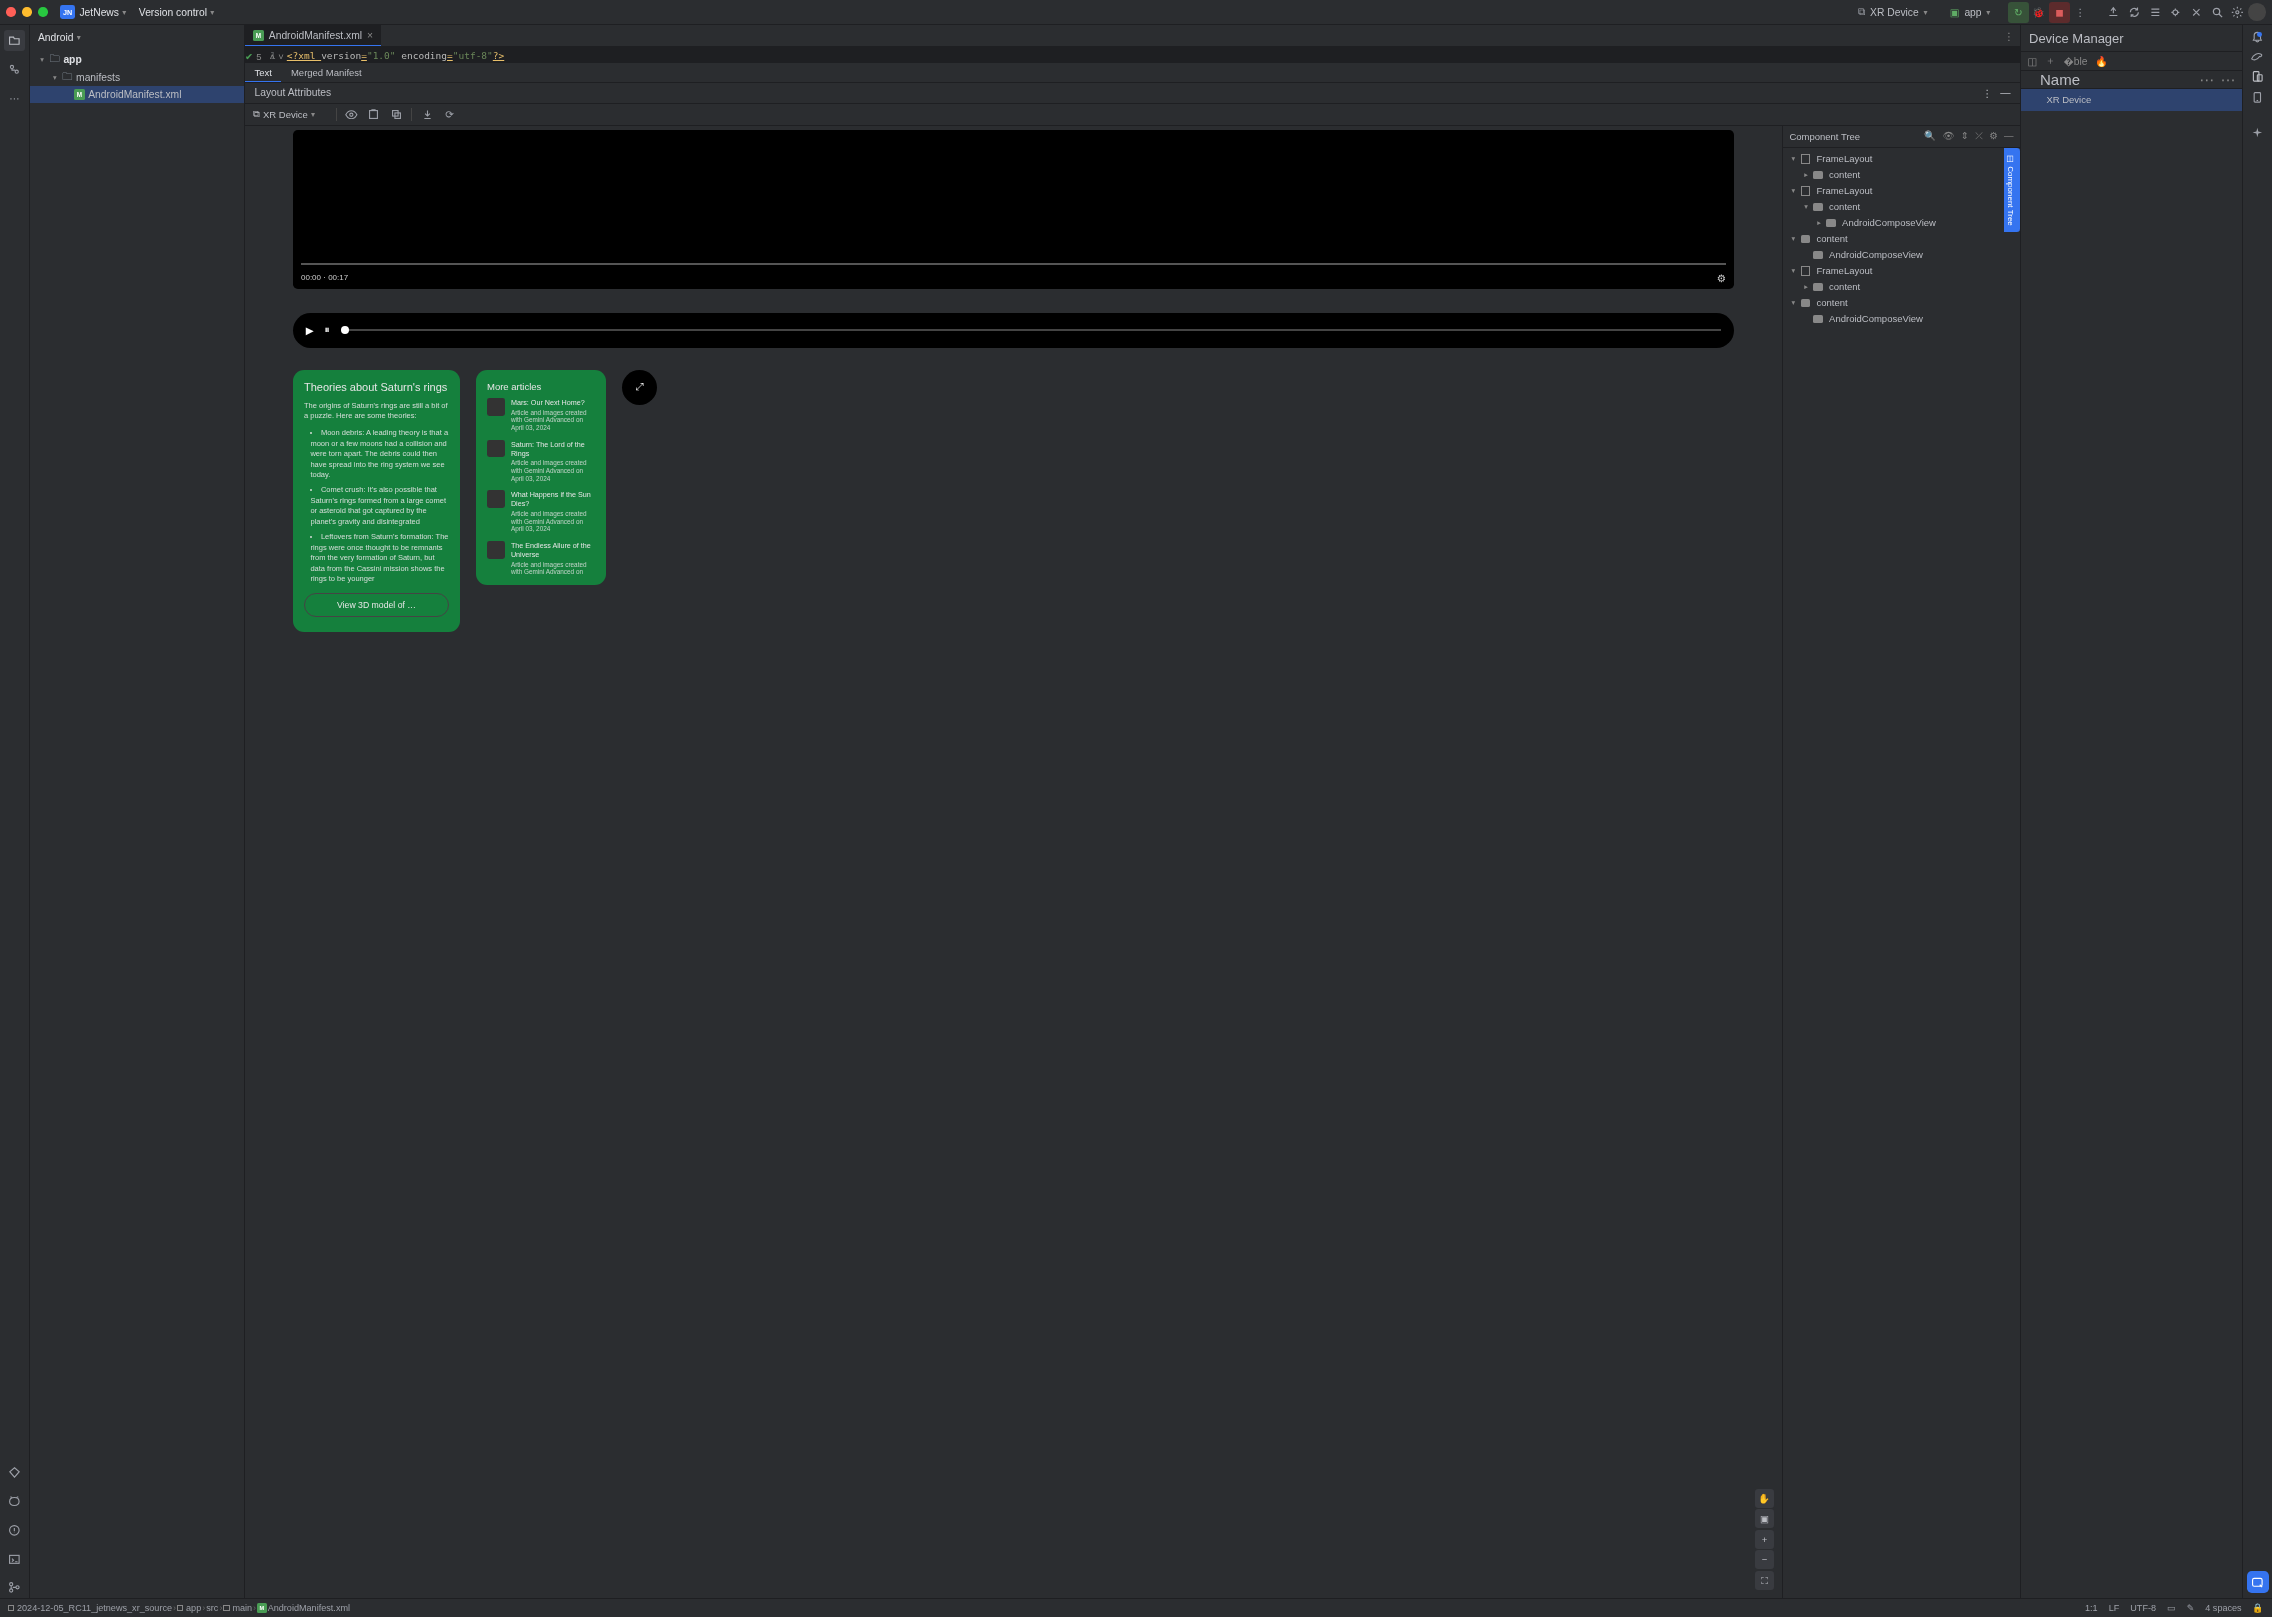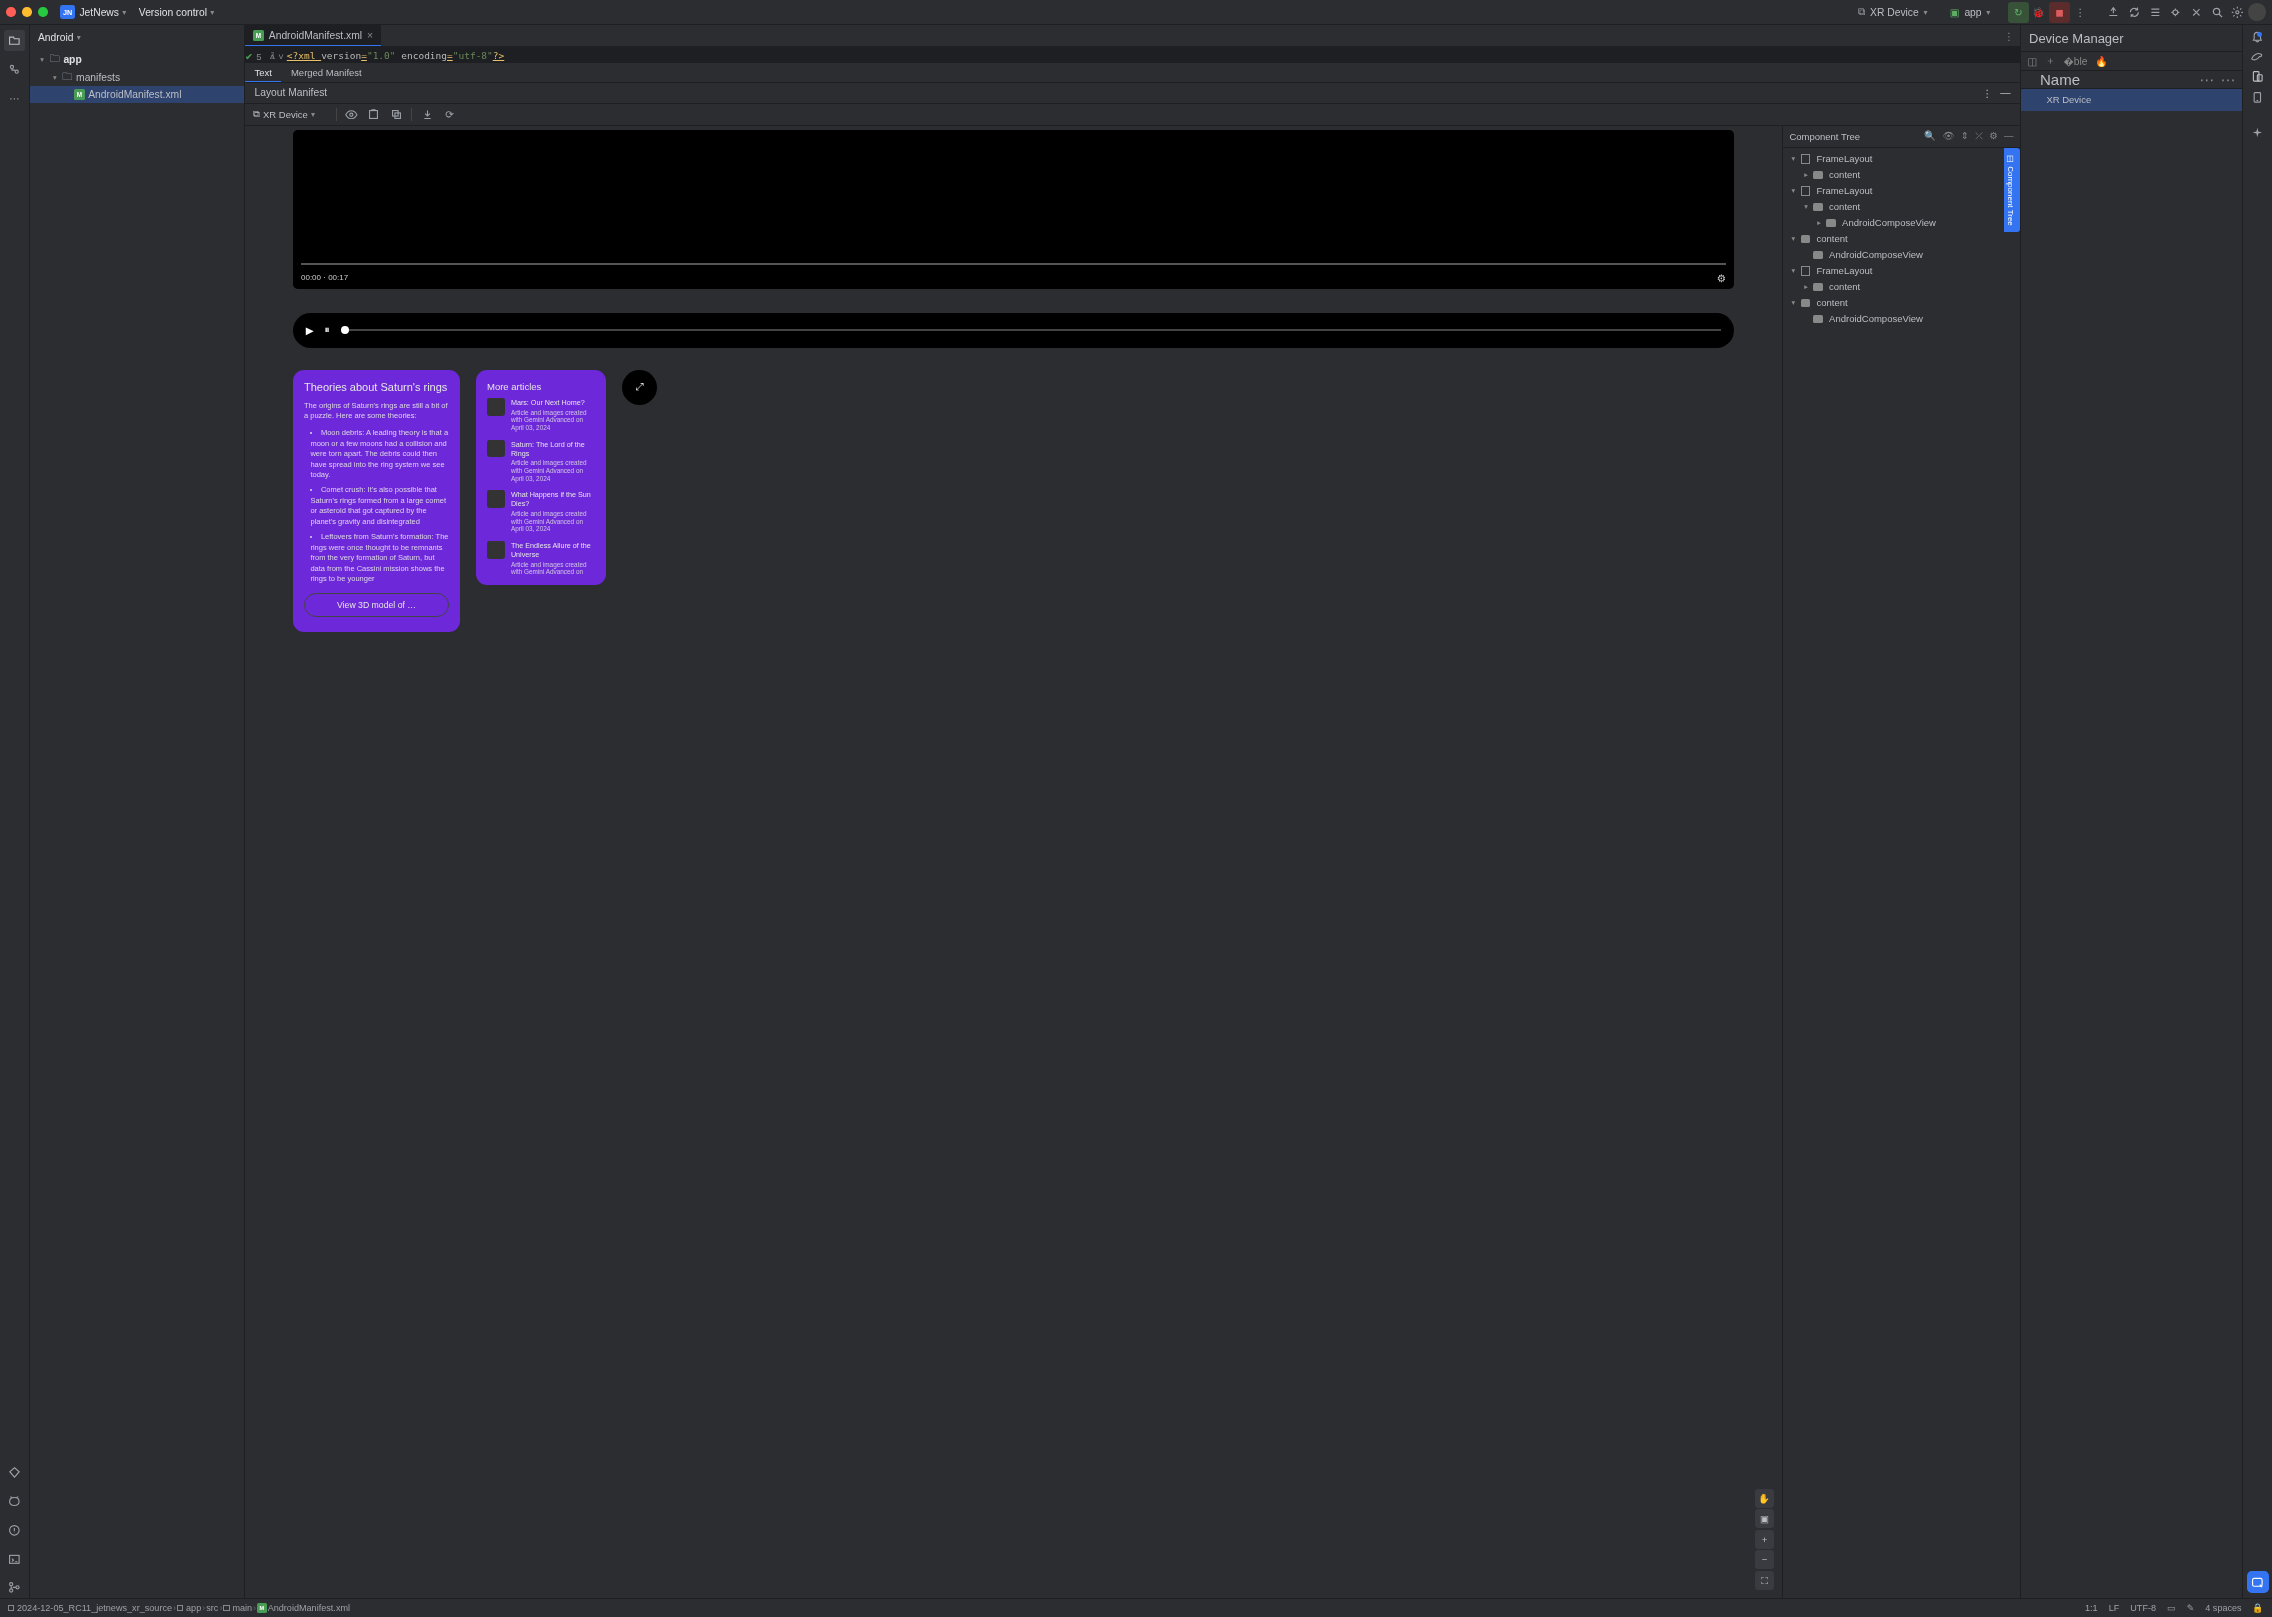--- a/index.html
+++ b/index.html
@@ -76,21 +76,21 @@
 .canvas{position:absolute;left:48px;top:4px;right:48px;bottom:24px;}
 .video{background:#000;border-radius:4.8px;height:159px;position:relative;padding:6.4px;}
 .vtrack{position:absolute;bottom:24px;left:8px;right:8px;height:1.6px;background:#555;}
 .vtimes{position:absolute;bottom:6.4px;left:8px;color:#ccc;font-size:8px;}
 .vgear{position:absolute;bottom:4.8px;right:8px;color:#ccc;}
 .audio{margin-top:24px;background:#000;border-radius:19px;height:35px;display:flex;align-items:center;padding:0 12.7px;gap:11px;}
 .atrack{flex:1;height:1.6px;background:#444;position:relative;}
 .athumb{position:absolute;left:0;top:-3.2px;width:8px;height:8px;border-radius:50%;background:#fff;}
 
 .cards{margin-top:22px;display:flex;gap:16px;align-items:flex-start;}
-.card{background:#6d28d9;border-radius:11px;padding:11px;color:#e6e6e6;}
+.card{background:#15803d;border-radius:11px;padding:11px;color:#e6e6e6;}
 .card.c1{width:167px;height:262px;}
 .card.c2{width:130px;height:215px;}
 .c1 h3{font-size:11px;margin-bottom:8px;font-weight:400;}
 .c1 p{font-size:7.5px;line-height:1.4;margin-bottom:6.4px;opacity:.9;}
 .c1 ul{font-size:7.5px;line-height:1.4;padding-left:6.4px;list-style:disc inside;opacity:.9;}
 .c1 li{margin-bottom:4.8px;}
 .viewbtn{margin-top:8px;border:0.8px solid #444;border-radius:14.3px;height:24px;display:flex;align-items:center;justify-content:center;font-size:8.7px;overflow:hidden;}
 .c2 h4{font-size:9.5px;font-weight:400;margin-bottom:6.4px;}
 .art{display:flex;gap:6.4px;margin-bottom:8px;}
 .art .thumb{width:17.5px;height:17.5px;background:#333;border-radius:2.4px;flex-shrink:0;}
@@ -337,21 +337,21 @@
       <span style="margin-left:4.8px">˄</span>
         <span>˅</span>
     </div>
 
     <div id="subtabs">
       <div class="subtab active">Text</div>
       <div class="subtab">Merged Manifest</div>
     </div>
 
     <div id="li-hdr">
-      <span>Layout Manifest</span>
+      <span>Layout Attributes</span>
       <div style="display:flex;gap:8px">
         <span>⋮</span>
         <span>—</span>
       </div>
     </div>
     <div id="li-toolbar">
       <div class="li-dev">
         <span>⧉</span>
           <span>XR Device</span>
           <span class="chev">▾</span>

